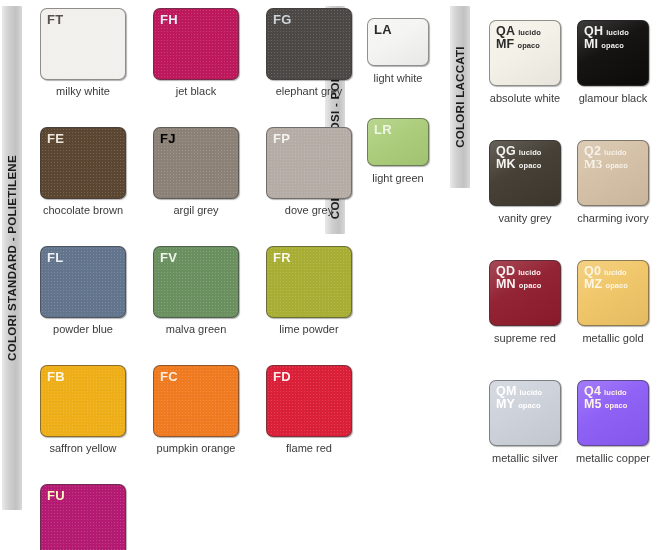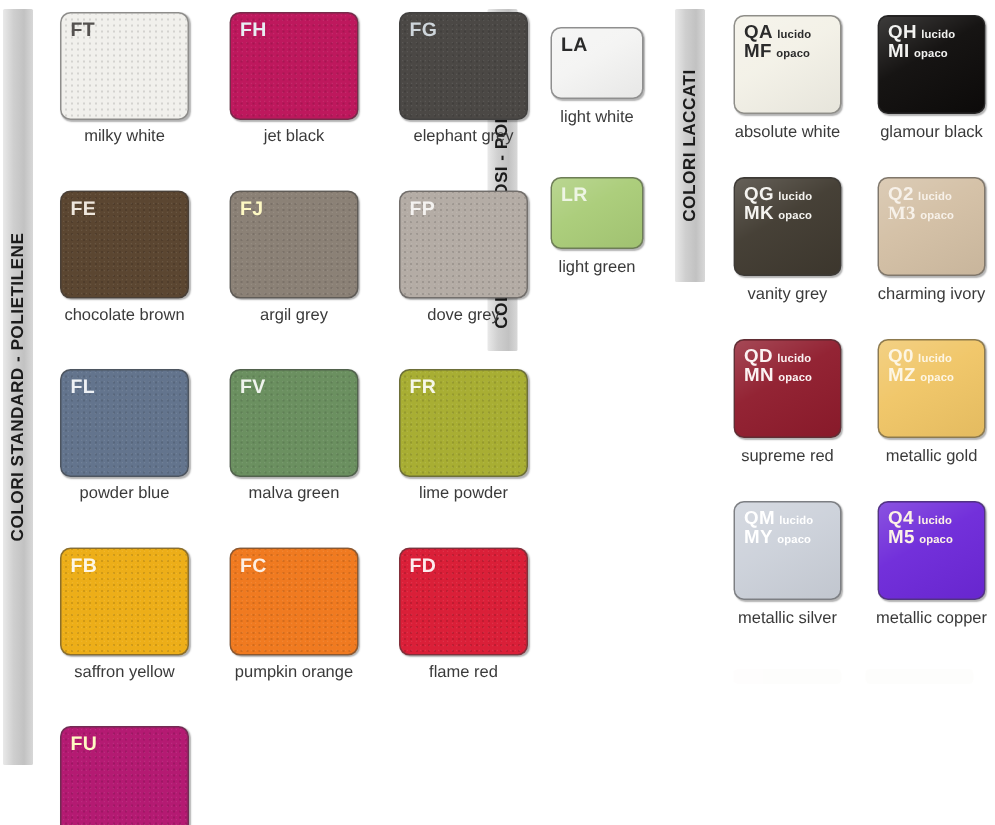--- a/index.html
+++ b/index.html
@@ -52,25 +52,24 @@
     row-gap: 30px;
   }
   #grid-luminosi {
     left: 367px;
     top: 18px;
     grid-template-columns: 62px;
     row-gap: 34px;
   }
   #grid-laccati {
     left: 489px;
-    top: 10px;
+    top: 20px;
     grid-template-columns: repeat(2, 72px);
     column-gap: 16px;
     row-gap: 36px;
-    gap: 24px;
   }
 
   .swatch-cell {
     display: flex;
     flex-direction: column;
     align-items: center;
   }
 
   .chip {
     position: relative;
@@ -196,21 +195,21 @@
       <div class="caption">elephant grey</div>
     </div>
     <div class="swatch-cell">
       <div class="chip textured" style="background: rgb(91, 70, 49);">
         <span class="chip-code" style="color: rgb(239, 231, 221);">FE</span>
       </div>
       <div class="caption">chocolate brown</div>
     </div>
     <div class="swatch-cell">
       <div class="chip textured" style="background: rgb(139, 129, 118);">
-        <span class="chip-code" style="color: #fef9c3;">FJ</span>
+        <span class="chip-code" style="color: #000000;">FJ</span>
       </div>
       <div class="caption">argil grey</div>
     </div>
     <div class="swatch-cell">
       <div class="chip textured" style="background: rgb(180, 172, 165);">
         <span class="chip-code" style="color: rgb(244, 242, 240);">FP</span>
       </div>
       <div class="caption">dove grey</div>
     </div>
     <div class="swatch-cell">
@@ -369,21 +368,21 @@
           </div>
           <div class="finish-row">
             <span class="finish-code" style="color: rgb(255, 255, 255);">MY</span>
             <span class="finish-name" style="color: rgb(255, 255, 255);">opaco</span>
           </div>
         </div>
       </div>
       <div class="caption">metallic silver</div>
     </div>
     <div class="swatch-cell">
-      <div class="chip glossy" style="background: #6d28d9;">
+      <div class="chip glossy" style="background: #8b5cf6;">
         <div class="finish-rows">
           <div class="finish-row">
             <span class="finish-code" style="color: rgb(253, 242, 230);">Q4</span>
             <span class="finish-name" style="color: rgb(253, 242, 230);">lucido</span>
           </div>
           <div class="finish-row">
             <span class="finish-code" style="color: rgb(253, 242, 230);">M5</span>
             <span class="finish-name" style="color: rgb(253, 242, 230);">opaco</span>
           </div>
         </div>

